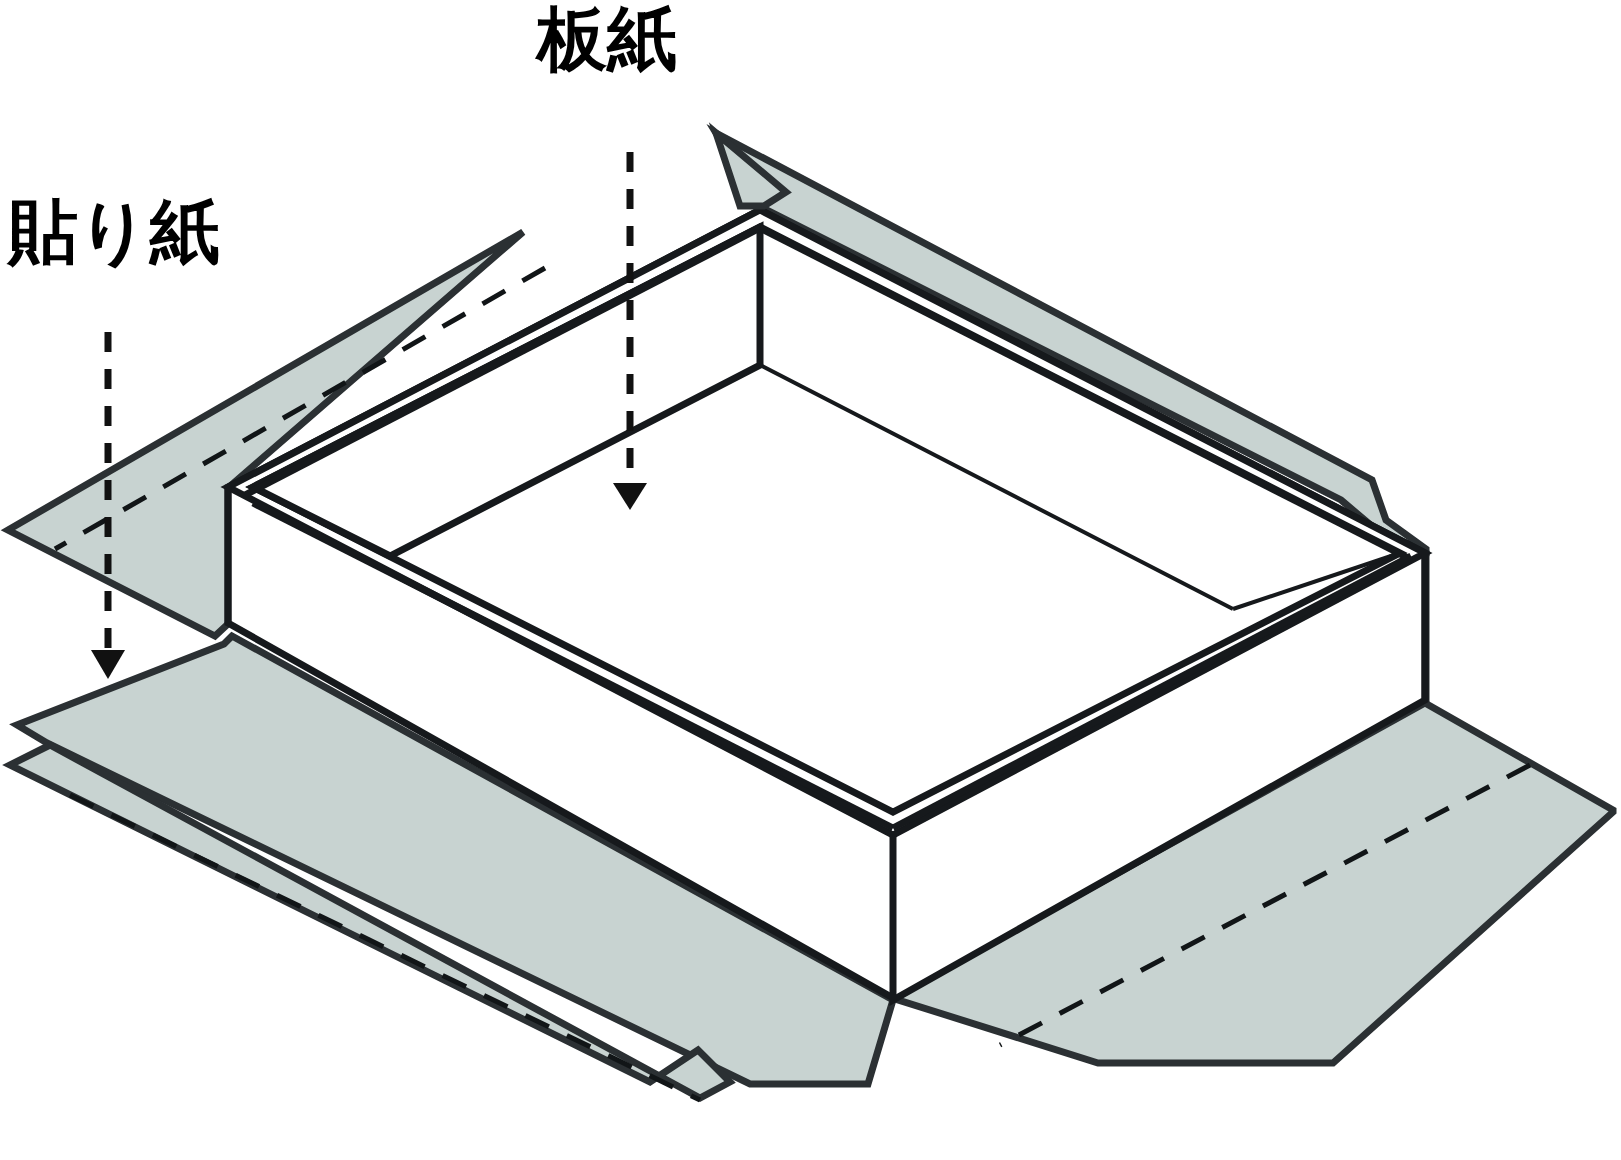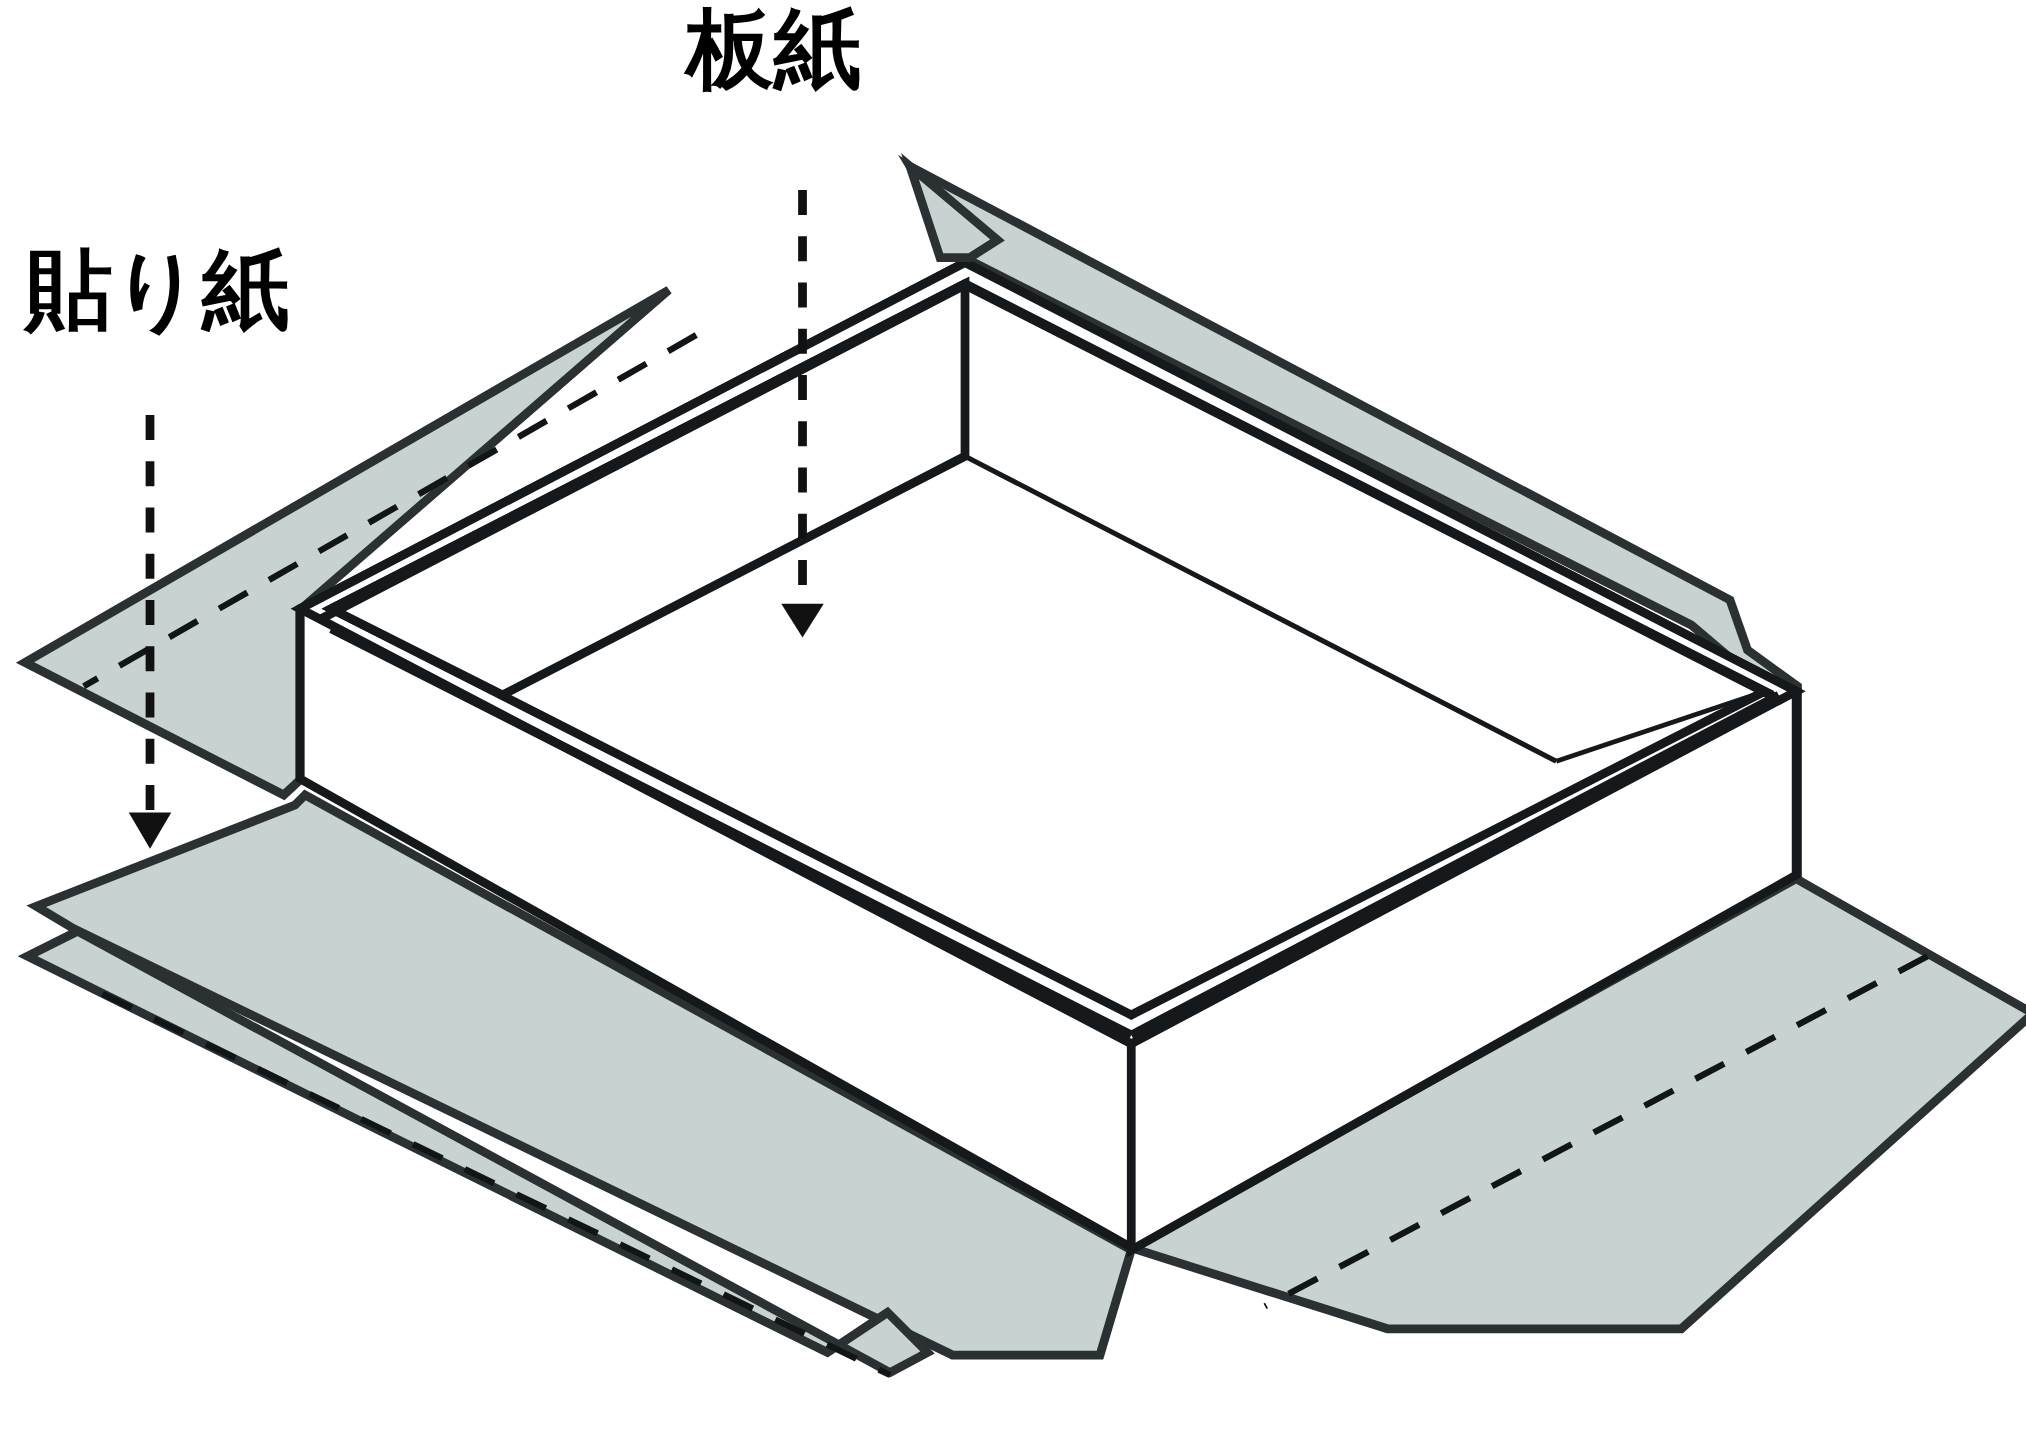--- a/index.html
+++ b/index.html
@@ -14,21 +14,20 @@
     position: relative;
     overflow: hidden;
     font-family: "DejaVu Sans", "Liberation Sans", sans-serif;
   }
   #diagram-root {
     position: absolute;
     left: 0;
     top: 0;
     width: 1561px;
     height: 1160px;
-    margin-left: 12px;
   }
   svg#figure {
     display: block;
     width: 1621px;
     height: 1160px;
   }
   .label-text {
     font-family: "DejaVu Sans", "Liberation Sans", sans-serif;
     font-weight: 700;
     fill: #000000;

